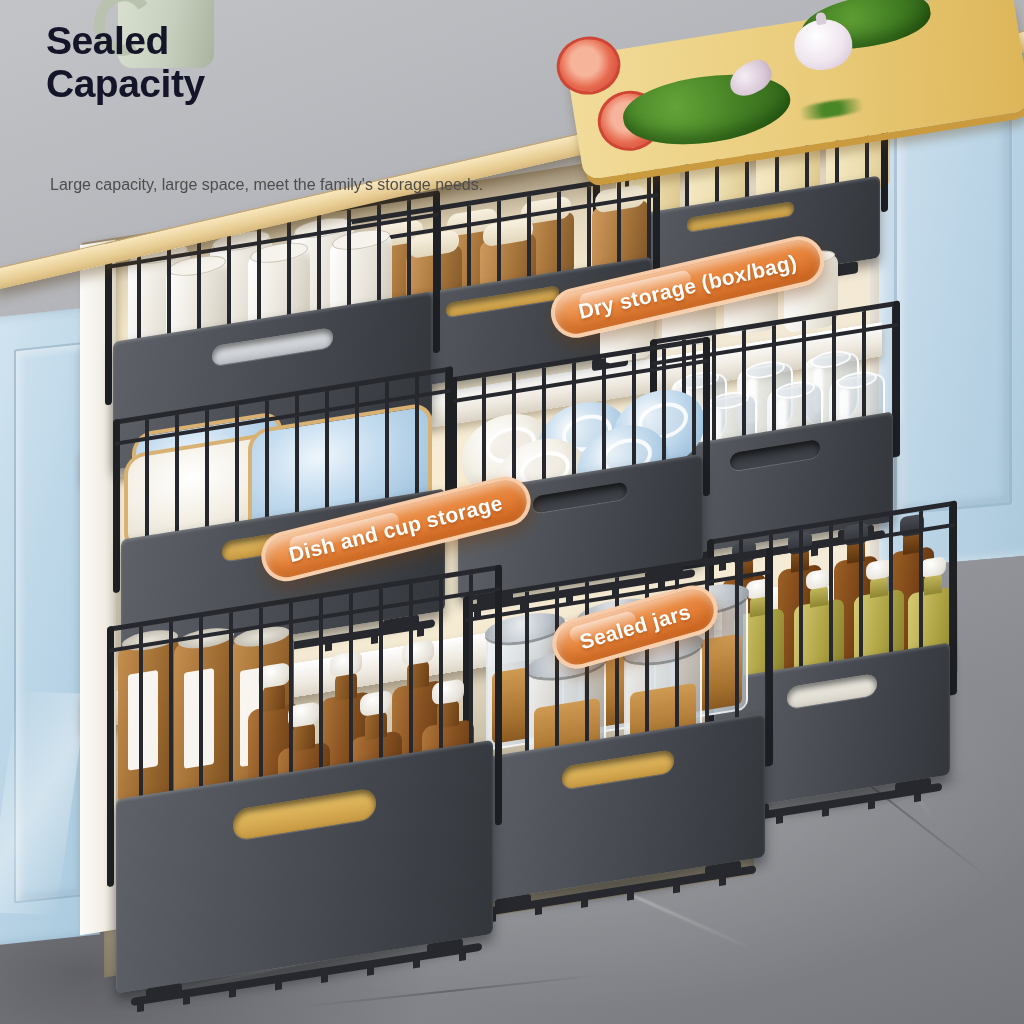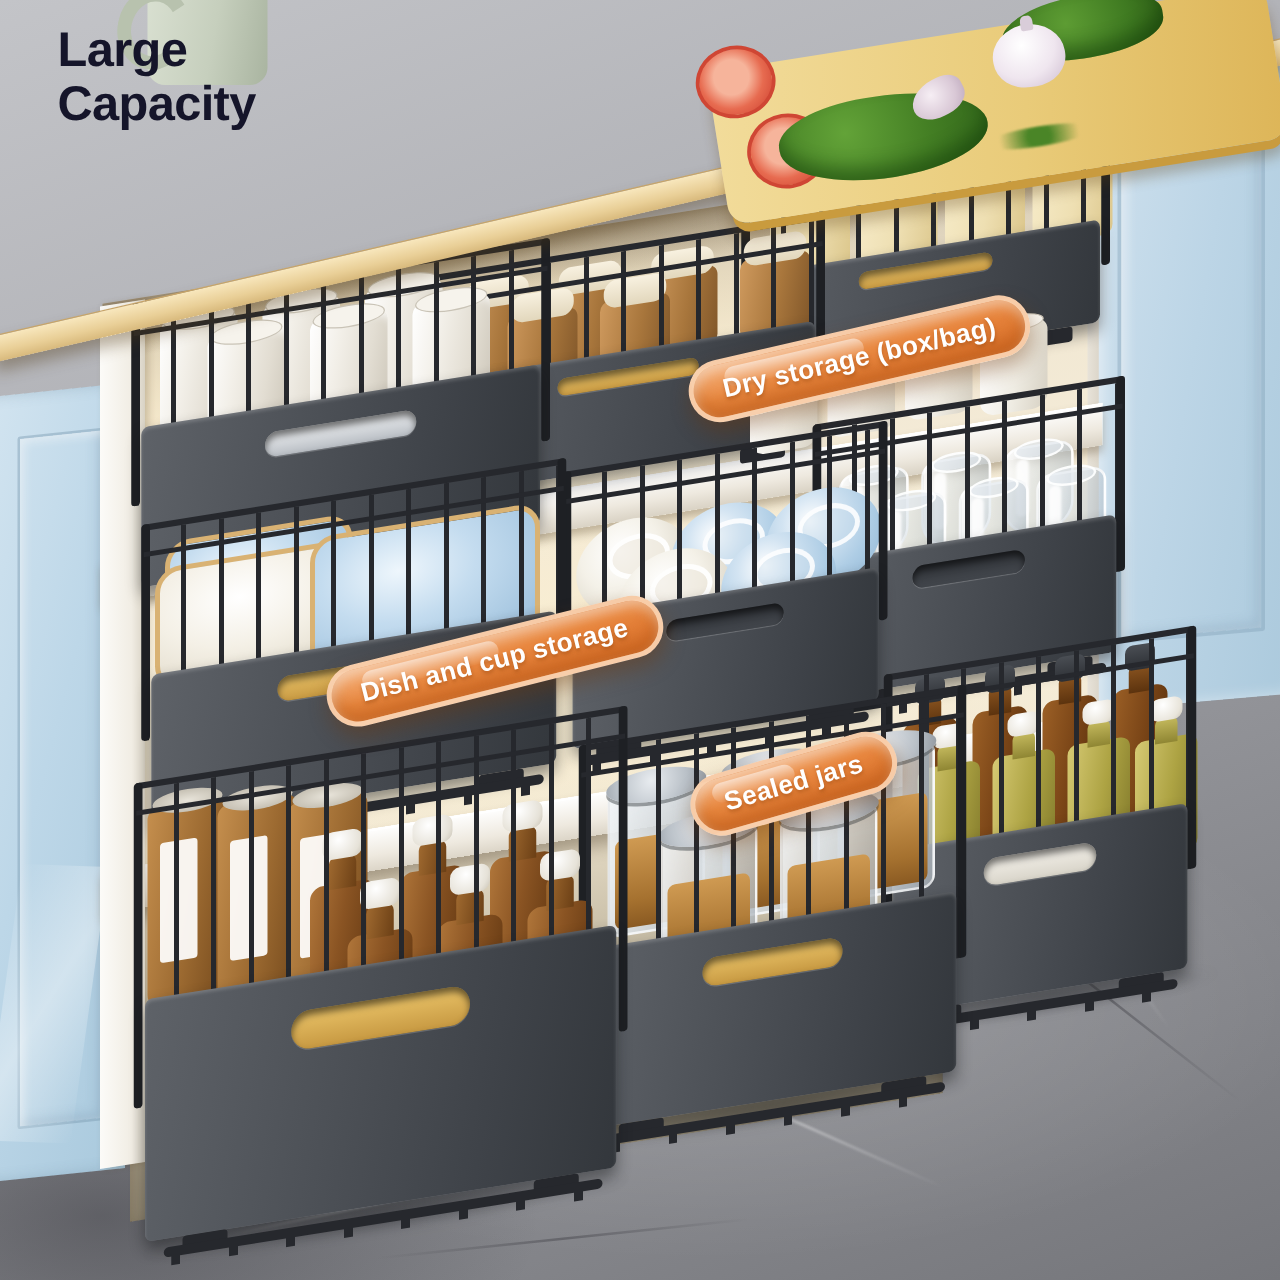--- a/index.html
+++ b/index.html
@@ -418,15 +418,16 @@
     <div class="herb h2"></div>
     <div class="herb-bits"></div>
     <div class="garlic"></div>
     <div class="clove"></div>
   </div>
 
   <div class="badge badge1">Dry storage (box/bag)</div>
   <div class="badge badge2">Dish and cup storage</div>
   <div class="badge badge3">Sealed jars</div>
 
-  <div class="title">Large
+  <div class="title">Sealed
 Capacity</div>
+  <div class="sub-light">Large capacity, large space, meet the family's storage needs.</div>
 </div>
 
 </body></html>

